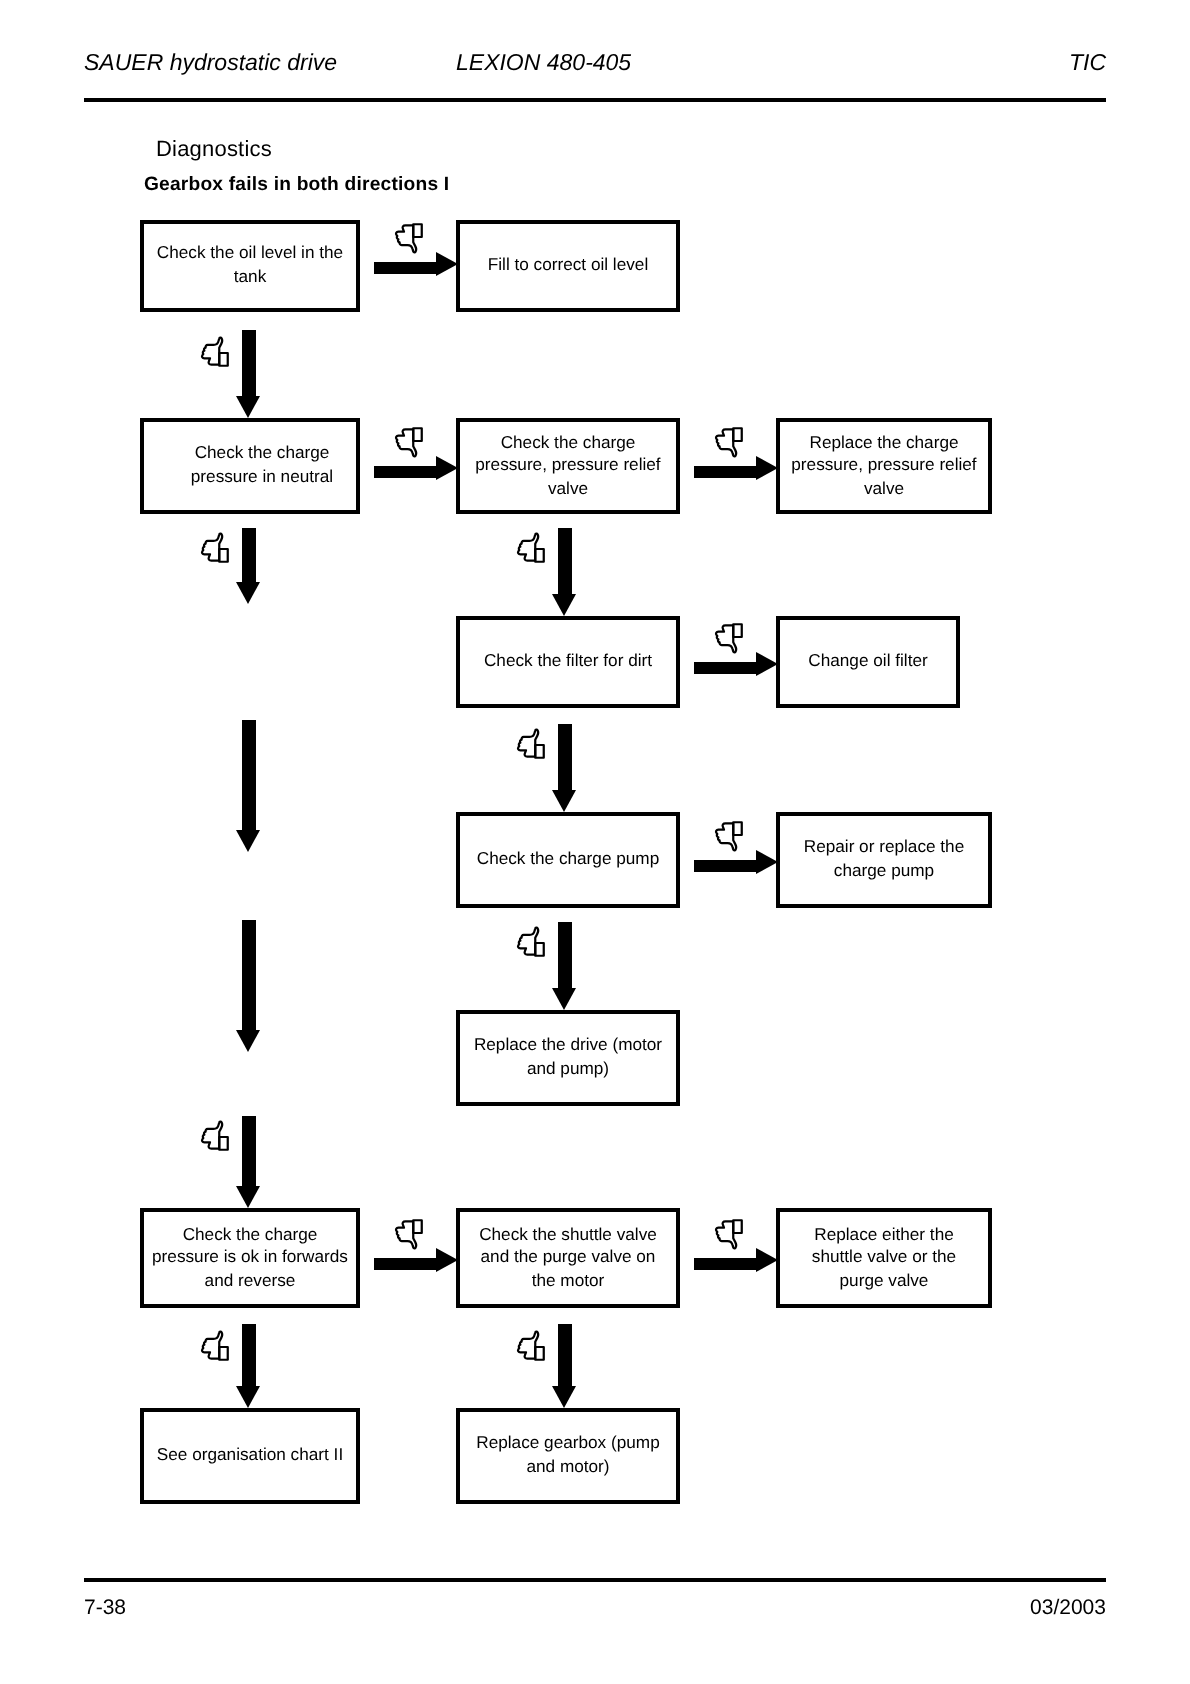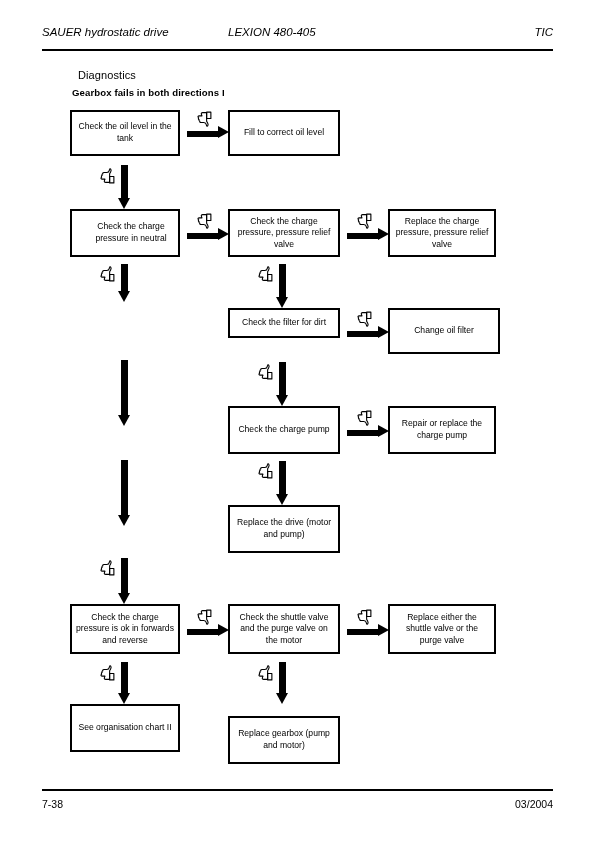--- a/index.html
+++ b/index.html
@@ -165,38 +165,38 @@
           <path d="M20 28 L28 28 L28 16 L20 16 Z"></path>
           <path d="M20 27 L12.5 27 C10.5 27 9.5 25.6 10.2 23.8 L11.3 21 L6 21 C4 21 3.2 19.4 4.2 18 L5 17 C4 15.8 4.6 14.2 6 13.8 C5.2 12.6 5.8 11.2 7.2 10.9 C6.8 9.7 7.6 8.4 9.1 8.4 L14.6 8.4 C17 8.4 19 6.6 19.4 4.4 L19.9 2.6 C20.2 1.4 21.6 1.2 22.2 2.2 C23 3.6 22.9 5.6 21.9 7.4 L20 11 Z"></path>
         </g>
       </svg>
     </div>
     <div class="arr-v" style="left:278px;top:264px;height:44px;">
       <div class="shaft" style="height:33px;"></div>
         <div class="head" style="top:33px;"></div>
     </div>
 
-    <div class="box" style="left:228px;top:308px;width:112px;height:30px;">
+    <div class="box" style="left:228px;top:308px;width:112px;height:46px;">
       <span>Check the filter for dirt</span>
     </div>
 
     <div class="thumb" style="left:356px;top:310px;">
       <svg viewBox="0 0 32 32">
         <g fill="none" stroke="#000" stroke-width="2.1" stroke-linejoin="round" stroke-linecap="round">
           <path d="M20 4 L28 4 L28 16 L20 16 Z"></path>
           <path d="M20 5 L12.5 5 C10.5 5 9.5 6.4 10.2 8.2 L11.3 11 L6 11 C4 11 3.2 12.6 4.2 14 L5 15 C4 16.2 4.6 17.8 6 18.2 C5.2 19.4 5.8 20.8 7.2 21.1 C6.8 22.3 7.6 23.6 9.1 23.6 L14.6 23.6 C17 23.6 19 25.4 19.4 27.6 L19.9 29.4 C20.2 30.6 21.6 30.8 22.2 29.8 C23 28.4 22.9 26.4 21.9 24.6 L20 21 Z"></path>
         </g>
       </svg>
     </div>
     <div class="arr-h" style="left:347px;top:328px;width:42px;">
       <div class="shaft" style="width:31px;"></div>
         <div class="head" style="left:31px;"></div>
     </div>
 
-    <div class="box" style="left:388px;top:308px;width:112px;height:46px;">
+    <div class="box" style="left:388px;top:308px;width:92px;height:46px;">
       <span>Change oil filter</span>
     </div>
 
     <div class="thumb" style="left:257px;top:364px;">
       <svg viewBox="0 0 32 32">
         <g fill="none" stroke="#000" stroke-width="2.1" stroke-linejoin="round" stroke-linecap="round">
           <path d="M20 28 L28 28 L28 16 L20 16 Z"></path>
           <path d="M20 27 L12.5 27 C10.5 27 9.5 25.6 10.2 23.8 L11.3 21 L6 21 C4 21 3.2 19.4 4.2 18 L5 17 C4 15.8 4.6 14.2 6 13.8 C5.2 12.6 5.8 11.2 7.2 10.9 C6.8 9.7 7.6 8.4 9.1 8.4 L14.6 8.4 C17 8.4 19 6.6 19.4 4.4 L19.9 2.6 C20.2 1.4 21.6 1.2 22.2 2.2 C23 3.6 22.9 5.6 21.9 7.4 L20 11 Z"></path>
         </g>
       </svg>
@@ -328,25 +328,25 @@
     </div>
     <div class="arr-v" style="left:278px;top:662px;height:42px;">
       <div class="shaft" style="height:31px;"></div>
         <div class="head" style="top:31px;"></div>
     </div>
 
     <div class="box" style="left:70px;top:704px;width:110px;height:48px;">
       <span>See organisation chart II</span>
     </div>
 
-    <div class="box" style="left:228px;top:704px;width:112px;height:48px;margin-top:12px;">
+    <div class="box" style="left:228px;top:704px;width:112px;height:48px;">
       <span>Replace gearbox (pump and motor)</span>
     </div>
 
   </div>
 
   <div class="rule-bot"></div>
   <div class="footer">
     <div class="f-left">7-38</div>
-    <div class="f-right">03/2004</div>
+    <div class="f-right">03/2003</div>
   </div>
 
 </div>
 
 </body></html>

